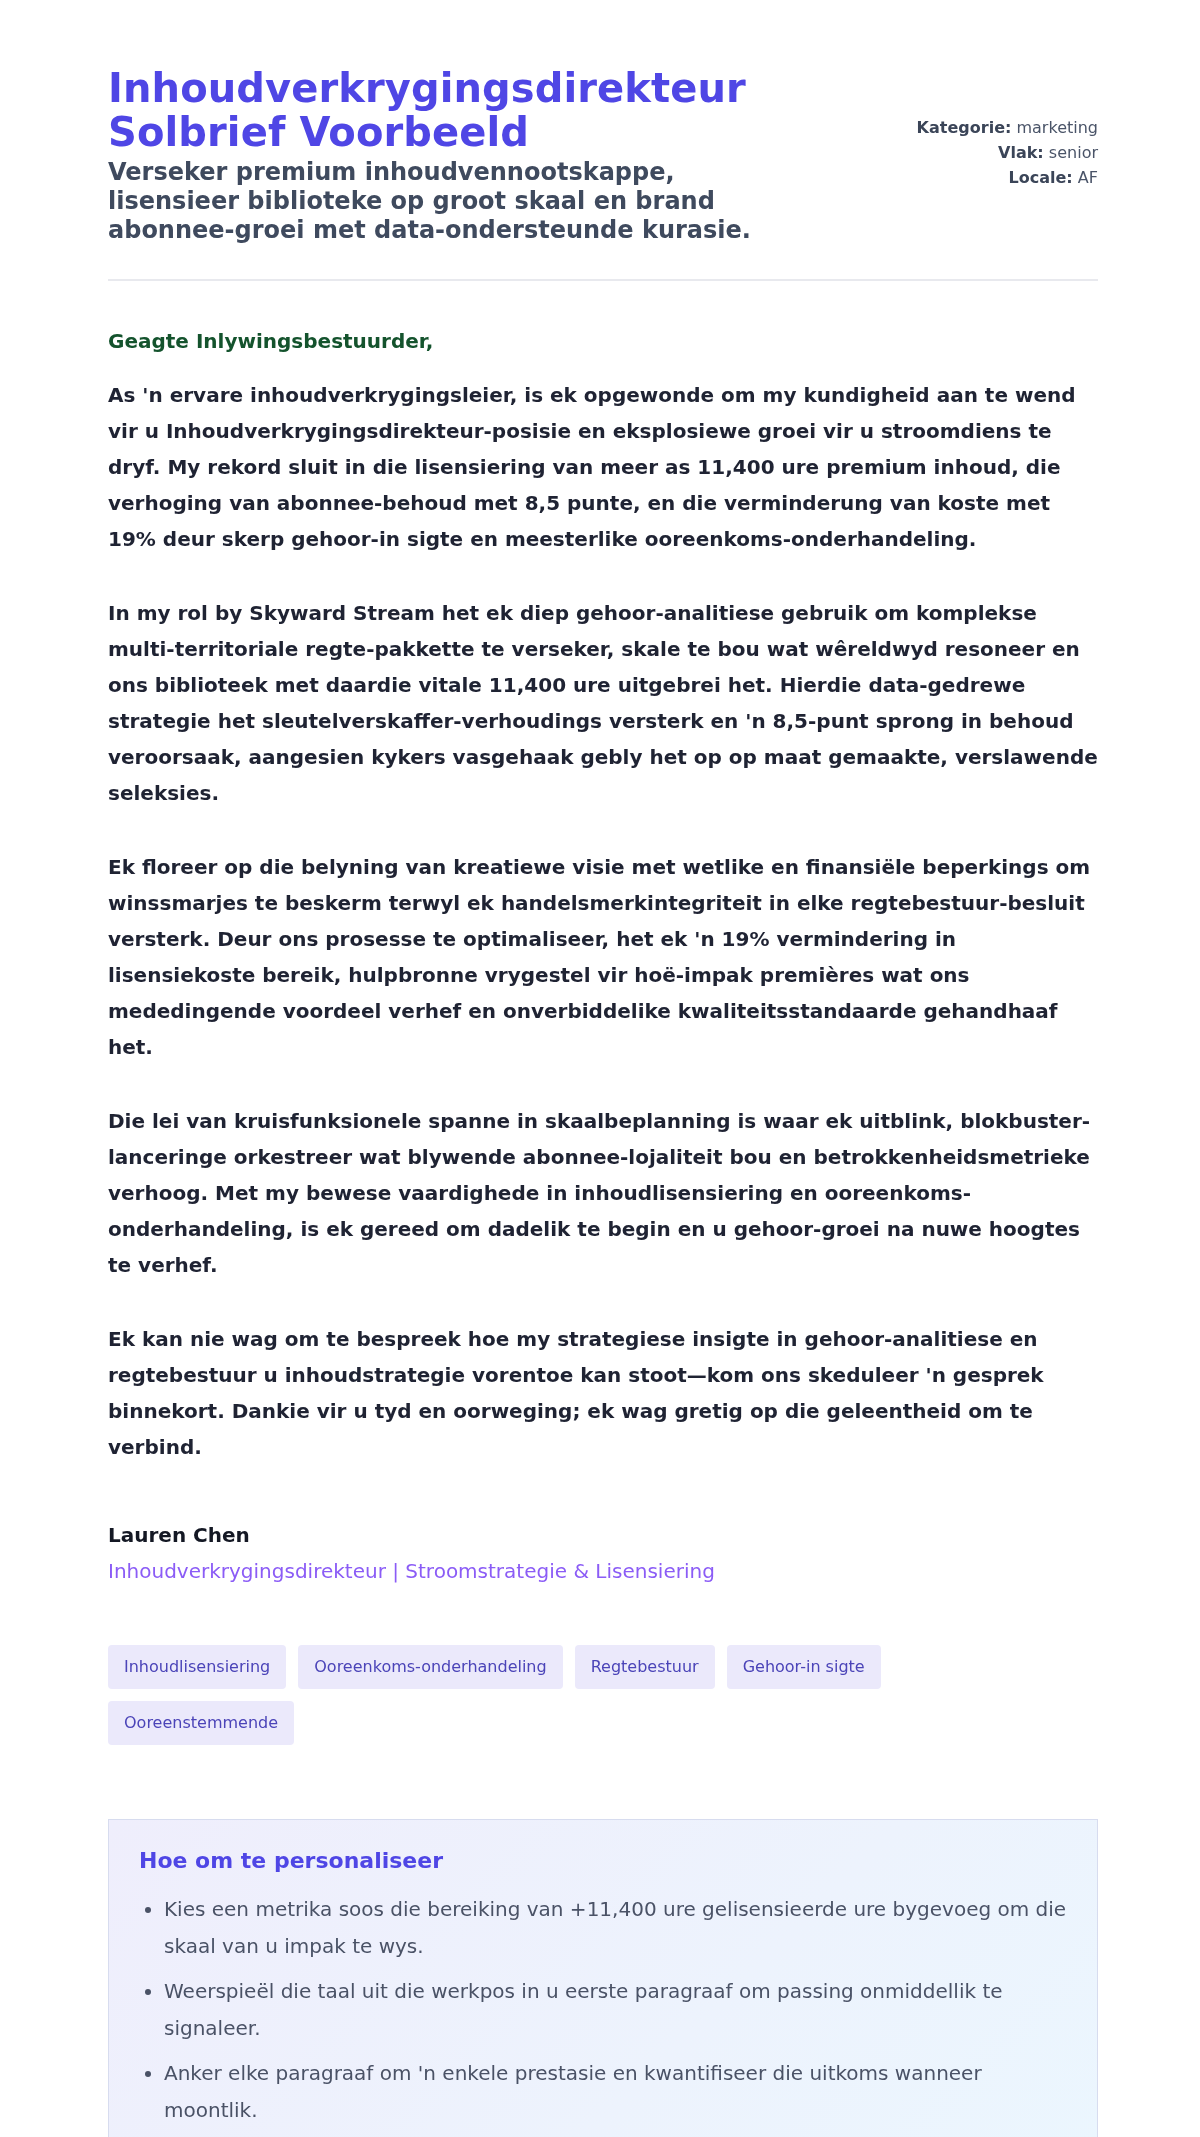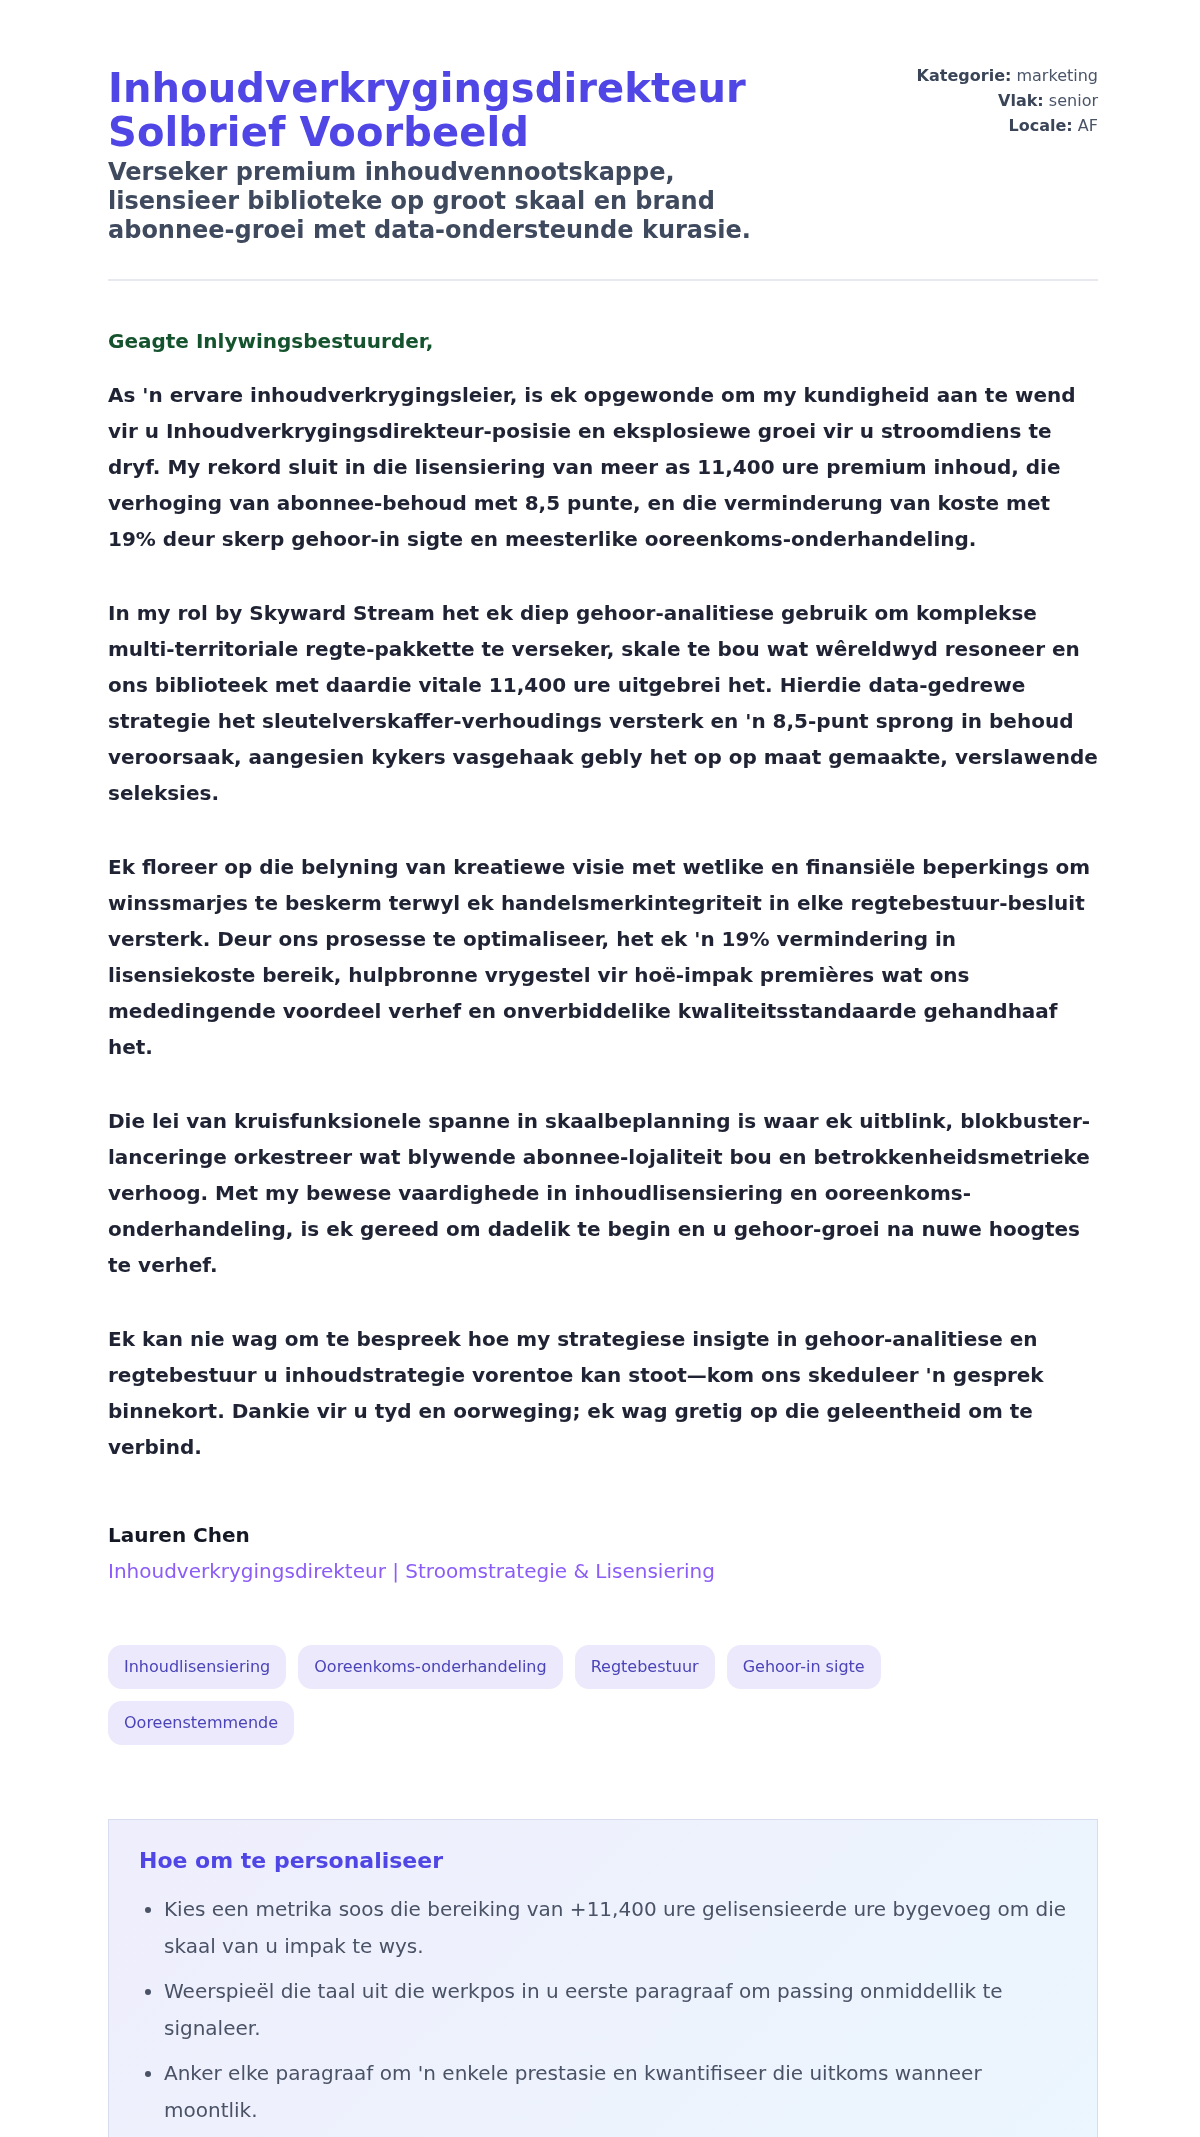--- a/index.html
+++ b/index.html
@@ -9,21 +9,21 @@
       font-family: "DejaVu Sans", sans-serif;
       color: #1f2333;
     }
     .page {
       position: relative;
       padding: 66px 102px 60px 108px;
     }
     .header {
       display: flex;
       justify-content: space-between;
-      align-items: flex-start;
+      align-items: center;
       padding-bottom: 34px;
       border-bottom: 2px solid #e8e9ee;
     }
     .title-block { width: 720px; }
     .page-title {
       margin: 0;
       font-size: 40px;
       line-height: 44px;
       font-weight: 700;
       color: #4f46e5;
@@ -80,21 +80,21 @@
       gap: 12px 12px;
       margin-top: 62px;
       width: 900px;
     }
     .tag {
       background: #ebe9fb;
       color: #4b44b8;
       font-size: 16px;
       padding: 12px 16px;
       line-height: 20px;
-      border-radius: 14px;
+      border-radius: 4px;
     }
     .tips {
       margin-top: 74px;
       border: 1.5px solid #d7dcef;
       background: linear-gradient(135deg, #efeefc 0%, #edf3fd 60%, #ebf6fe 100%);
       padding: 28px 30px 24px 30px;
     }
     .tips-title {
       margin: 0 0 18px 0;
       font-size: 22px;

